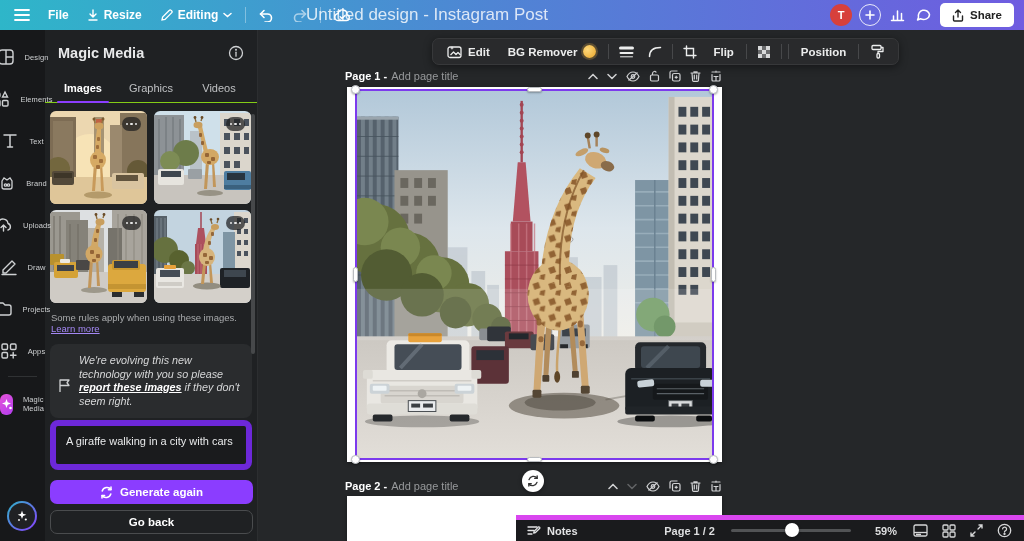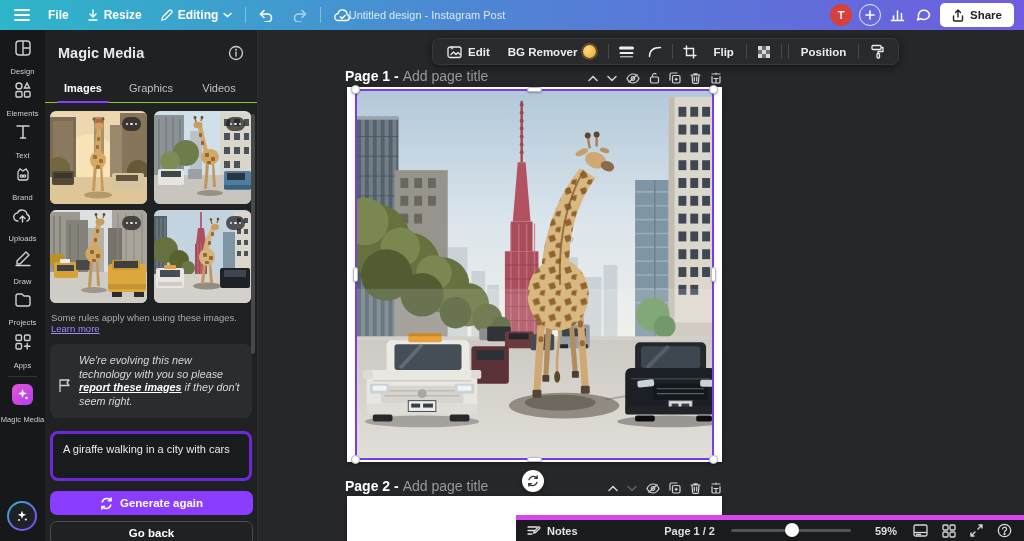--- a/index.html
+++ b/index.html
@@ -8,35 +8,35 @@
   svg { display:block; }
 
   
   .topbar { position:absolute; left:0; top:0; width:1024px; height:30px;
     background:linear-gradient(90deg,#2eb6c9 0%,#4f85d4 48%,#6f5ce0 100%);
     display:flex; align-items:center; color:#fff; font-size:12px; z-index:40; }
   .tb-item { display:flex; align-items:center; gap:5px; padding:0 9px; height:30px;
     font-weight:bold; cursor:pointer; white-space:nowrap; }
   .tb-sep { width:1px; height:16px; background:rgba(255,255,255,.35); margin:0 4px; }
   .tb-title { position:absolute; left:0; right:0; text-align:center; left:140px; right:310px;
-    color:rgba(255,255,255,.8); font-size:11px; pointer-events:none; }
+    color:rgba(255,255,255,.8); font-size:17px; pointer-events:none; }
   .tb-right { margin-left:auto; display:flex; align-items:center; gap:7px; padding-right:10px; }
   .avatar { width:22px; height:22px; border-radius:50%; background:#d7403c; color:#fff;
     display:flex; align-items:center; justify-content:center; font-size:11px; font-weight:bold; }
   .circle-btn { width:22px; height:22px; border-radius:50%; border:1.5px solid rgba(255,255,255,.85);
     display:flex; align-items:center; justify-content:center; }
   .publish-btn { display:flex; align-items:center; gap:7px; height:24px; padding:0 10px;
     border:1px solid rgba(255,255,255,.45); background:rgba(255,255,255,.08);
     border-radius:5px; font-size:11.5px; font-weight:bold; }
   .share-btn { display:flex; align-items:center; gap:6px; height:24px; padding:0 12px;
     background:#fff; color:#222; border-radius:5px; font-size:11.5px; font-weight:bold; }
 
   
   .rail { position:absolute; left:0; top:30px; width:45px; bottom:0; background:#17181a; z-index:30; }
-  .rail-item { width:45px; height:42px; display:flex; flex-direction:column; align-items:center;
+  .rail-item { width:45px; height:42px; display:flex; align-items:center;
     justify-content:center; gap:10px; color:#cfd1d3; cursor:pointer; }
   .rail-item .lbl { font-size:7.5px; letter-spacing:.1px; }
   .rail-divider { height:1px; background:#303234; margin:4px 8px; }
   .mm-icon { width:21px; height:21px; border-radius:6px;
     background:linear-gradient(135deg,#e554d8,#b33df0); display:flex; align-items:center; justify-content:center; }
   .assistant { position:absolute; left:7px; bottom:10px; width:30px; height:30px; border-radius:50%;
     background:#202124; display:flex; align-items:center; justify-content:center;
     border:2px solid transparent;
     background-image:linear-gradient(#202124,#202124),linear-gradient(135deg,#2eb6c9,#8b3dff);
     background-origin:border-box; background-clip:padding-box,border-box; cursor:pointer; }
@@ -58,21 +58,21 @@
     cursor:pointer; background:#333; }
   .thumb svg { width:100%; height:100%; }
   .dots-pill { position:absolute; top:6px; right:6px; width:19px; height:14px; border-radius:8px;
     background:rgba(30,30,32,.72); display:flex; align-items:center; justify-content:center; gap:2px; }
   .dots-pill i { width:2.5px; height:2.5px; border-radius:50%; background:#e8e8e8; display:block; }
   .rules { padding:9px 6px 0 6px; font-size:9.5px; color:#a9abad; }
   .rules a { color:#a488f5; text-decoration:underline; cursor:pointer; }
   .notice { margin:10px 5px 0 5px; background:#2a2c2e; border-radius:8px; padding:10px 10px 10px 8px;
     display:flex; gap:8px; font-size:10.8px; line-height:13.5px; color:#d6d7d8;font-style:italic; }
   .notice b { color:#fff; text-decoration:underline; }
-  .prompt-box { margin:13px 5px 0 5px; height:50px; background:#1a1b1d; border:3px solid #6d28d9;
+  .prompt-box { margin:2px 5px 0 5px; height:50px; background:#1a1b1d; border:6px solid #6d28d9;
     border-radius:8px; padding:9px 10px; font-size:11px; color:#e9eaeb; cursor:text; }
   .gen-btn { margin:10px 5px 0 5px; height:24px; width:203px; background:#8b3dff; border:none; border-radius:7px;
     color:#fff; font-size:11.5px; font-weight:bold; display:flex; align-items:center;
     justify-content:center; gap:7px; cursor:pointer; font-family:inherit; }
   .back-btn { margin:6px 5px 0 5px; height:24px; width:203px; background:transparent; border:1px solid #4a4c4e;
     border-radius:7px; color:#fff; font-size:11.5px; font-weight:bold; display:flex; align-items:center;
     justify-content:center; cursor:pointer; font-family:inherit; }
   .panel-scrollbar { position:absolute; right:2px; top:84px; width:4px; height:240px;
     background:#46484a; border-radius:2px; }
 
@@ -83,21 +83,21 @@
     border:1px solid #37383a; border-radius:7px; box-shadow:0 2px 8px rgba(0,0,0,.45);
     display:flex; align-items:center; padding:0 6px; gap:2px; font-size:11.5px; font-weight:bold;
     color:#eceded; z-index:20; white-space:nowrap; }
   .ft-item { display:flex; align-items:center; gap:6px; padding:12px 8px; height:27px; cursor:pointer; }
   .ft-sep { width:1px; height:15px; background:#47484a; margin:0 2px; }
   .gold-badge { width:13px; height:13px; border-radius:50%;
     background:radial-gradient(circle at 35% 35%, #ffd97a, #e9a52a); display:inline-block;
     box-shadow:0 0 0 2px rgba(242,184,68,.25); }
 
   .page-row { position:absolute; left:87px; width:377px; height:16px; display:flex;
-    align-items:flex-end; font-size:14px; }
+    align-items:center; font-size:11px; }
   .page-name { font-weight:bold; color:#fff; margin-right:4px; }
   .page-placeholder { color:#97999b; cursor:text; }
   .page-actions { margin-left:auto; display:flex; align-items:center; gap:9px; color:#d2d3d5; }
   .page-actions .dim { opacity:.35; }
   .pg-icon { cursor:pointer; display:flex; }
 
   .page-canvas { position:absolute; left:89px; width:375px; background:#fff;
     box-shadow:0 1px 4px rgba(0,0,0,.35); }
   .sel-image { position:absolute; left:8px; right:8px; top:2px; bottom:2px;
     border:2px solid #7c3aed; }

